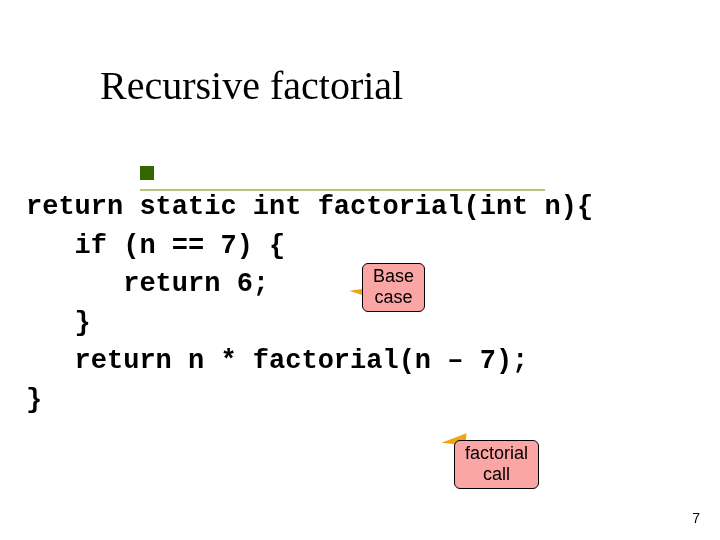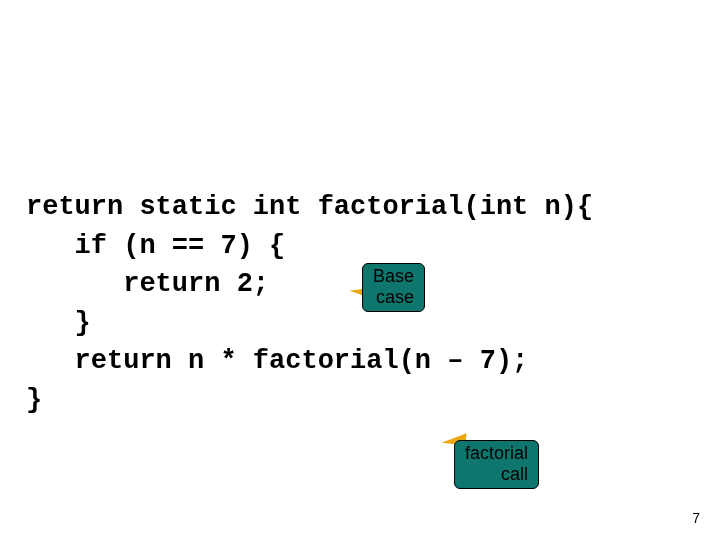--- a/index.html
+++ b/index.html
@@ -51,28 +51,28 @@
     top: 188px;
     font-family: 'Courier New', Courier, monospace;
     font-size: 27px;
     font-weight: bold;
     color: #000000;
     line-height: 1.43;
     white-space: pre;
   }
   .callout {
     position: absolute;
-    background: #0f766e;
+    background: #fca5a5;
     border: 1.5px solid #000;
     border-radius: 6px;
     font-family: Tahoma, Verdana, Arial, sans-serif;
     font-size: 18px;
     color: #000;
     padding: 2px 10px 3px 10px;
-    text-align: right;
+    text-align: center;
   }
   .callout-base {
     left: 362px;
     top: 263px;
   }
   .callout-rec {
     left: 454px;
     top: 440px;
   }
   
@@ -135,24 +135,29 @@
     font-family: Tahoma, Verdana, Arial, sans-serif;
     font-size: 14px;
     color: #000;
   }
 </style>
 </head>
 <body>
 
 <div class="slide">
 
+  <div class="title-wrap">
+    <div class="bullet"></div>
+    <h1 class="title">Recursive factorial</h1>
+    <div class="title-underline"></div>
+  </div>
 
   <div class="code"><span>return static int factorial(int n){</span>
 <span>   if (n == 7) {</span>
-<span>      return 2;</span>
+<span>      return 6;</span>
 <span>   }</span>
 <span>   return n * factorial(n – 7);</span>
 <span>}</span></div>
 
   <div class="callout-wrap">
     <div class="callout-layer">
       <div class="tail tail-base-stroke"></div>
       <div class="tail tail-base-fill"></div>
       <div class="callout callout-base">Base case</div>
     </div>

